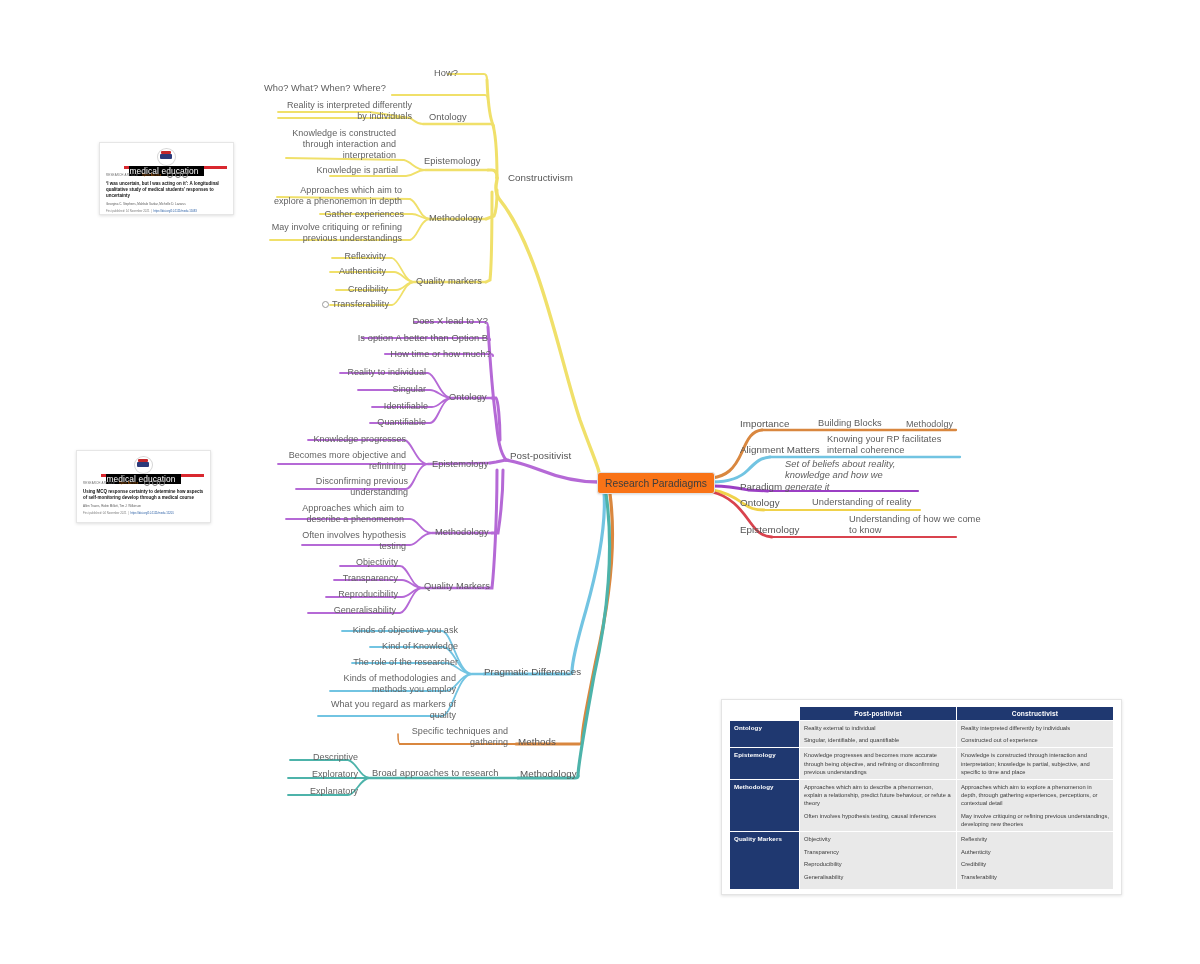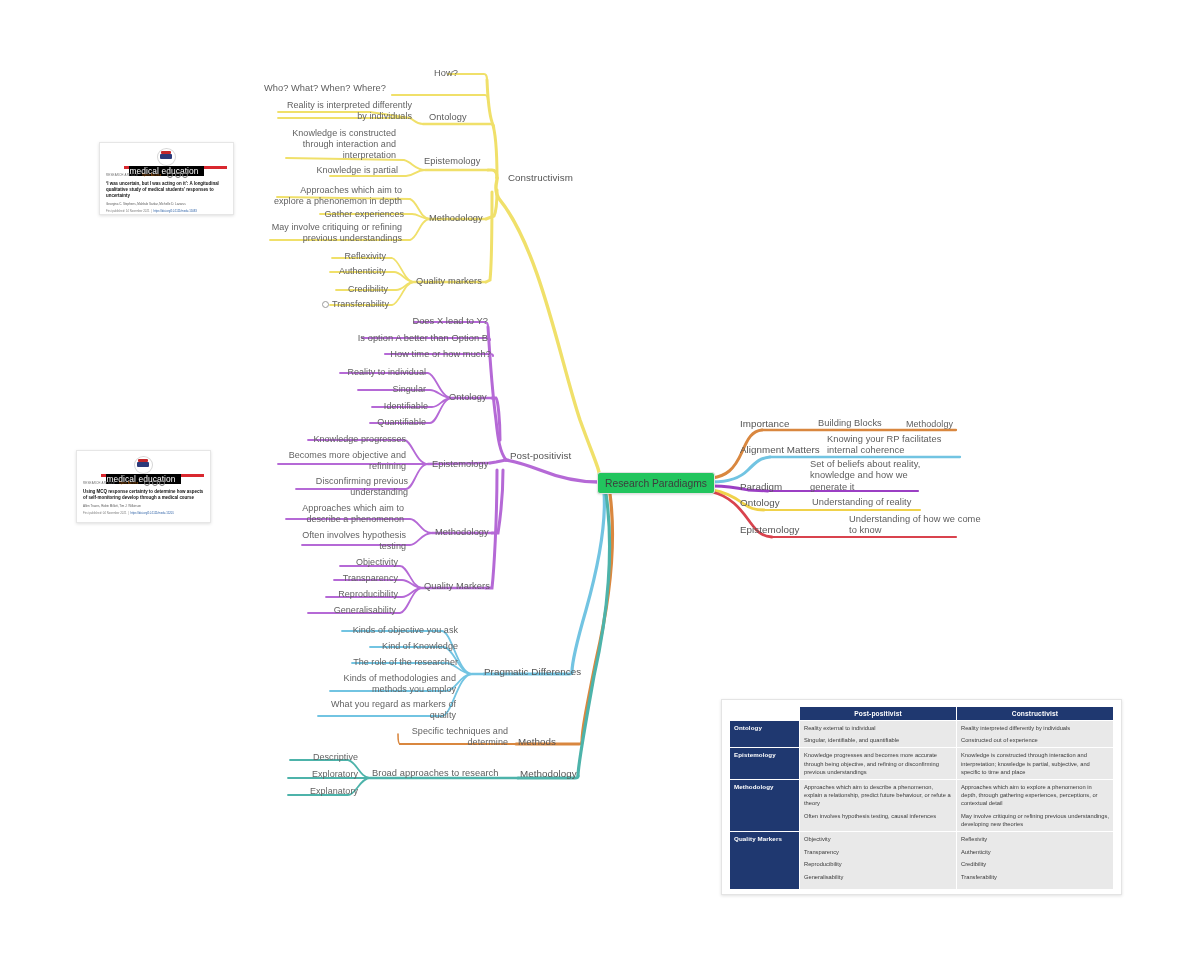--- a/index.html
+++ b/index.html
@@ -43,21 +43,21 @@
   .lvl2 { font-size: 9.3px; line-height: 11.4px; color: #5d5d5d; }
   .lvl3 { font-size: 9.0px; line-height: 11px; color: #626262; }
 
   
   #root-node {
     position: absolute;
     left: 597px;
     top: 472px;
     width: 116px;
     height: 20px;
-    background: #22c55e;
+    background: #f97316;
     border: 1px solid #e2e2e2;
     border-radius: 3px;
     box-shadow: 0 1px 2px rgba(0,0,0,0.10);
     display: flex;
     align-items: center;
     justify-content: center;
     font-size: 10.3px;
     color: #3d3d3d;
     z-index: 6;
   }
@@ -430,38 +430,38 @@
   <div class="node r lvl3" style="left:330px; top:625px; width:128px;">Kinds of objective you ask</div>
   <div class="node r lvl3" style="left:358px; top:641px; width:100px;">Kind of Knowledge</div>
   <div class="node r lvl3" style="left:340px; top:657px; width:118px;">The role of the researcher</div>
   <div class="node r lvl3" style="left:318px; top:673px; width:138px;">Kinds of methodologies and
 methods you employ</div>
   <div class="node r lvl3" style="left:306px; top:699px; width:150px;">What you regard as markers of
 quality</div>
 
   <div class="node l lvl1" style="left:518px; top:736px;">Methods</div>
   <div class="node r lvl3" style="left:386px; top:726px; width:122px;">Specific techniques and
-determine</div>
+gathering</div>
 
   <div class="node l lvl1" style="left:520px; top:768px;">Methodology</div>
   <div class="node l lvl2" style="left:372px; top:768px;">Broad approaches to research</div>
   <div class="node r lvl3" style="left:288px; top:752px; width:70px;">Descriptive</div>
   <div class="node r lvl3" style="left:286px; top:769px; width:72px;">Exploratory</div>
   <div class="node r lvl3" style="left:286px; top:786px; width:72px;">Explanatory</div>
 
   <div class="node l lvl1" style="left:740px; top:418px;">Importance</div>
   <div class="node l lvl2" style="left:818px; top:418px;">Building Blocks</div>
   <div class="node l lvl3" style="left:906px; top:419px;">Methodolgy</div>
 
   <div class="node l lvl1" style="left:740px; top:444px;">Alignment Matters</div>
   <div class="node l lvl2" style="left:827px; top:434px; width:130px;">Knowing your RP facilitates
 internal coherence</div>
 
   <div class="node l lvl1" style="left:740px; top:481px;">Paradigm</div>
-  <div class="node l lvl2" style="left:810px; top:459px; width:120px;">Set of beliefs about reality,
+  <div class="node l lvl2" style="left:785px; top:459px; width:120px;font-style:italic;">Set of beliefs about reality,
 knowledge and how we
 generate it</div>
 
   <div class="node l lvl1" style="left:740px; top:497px;">Ontology</div>
   <div class="node l lvl2" style="left:812px; top:497px; width:130px;">Understanding of reality</div>
 
   <div class="node l lvl1" style="left:740px; top:524px;">Epistemology</div>
   <div class="node l lvl2" style="left:849px; top:514px; width:132px;">Understanding of how we come
 to know</div>
 

